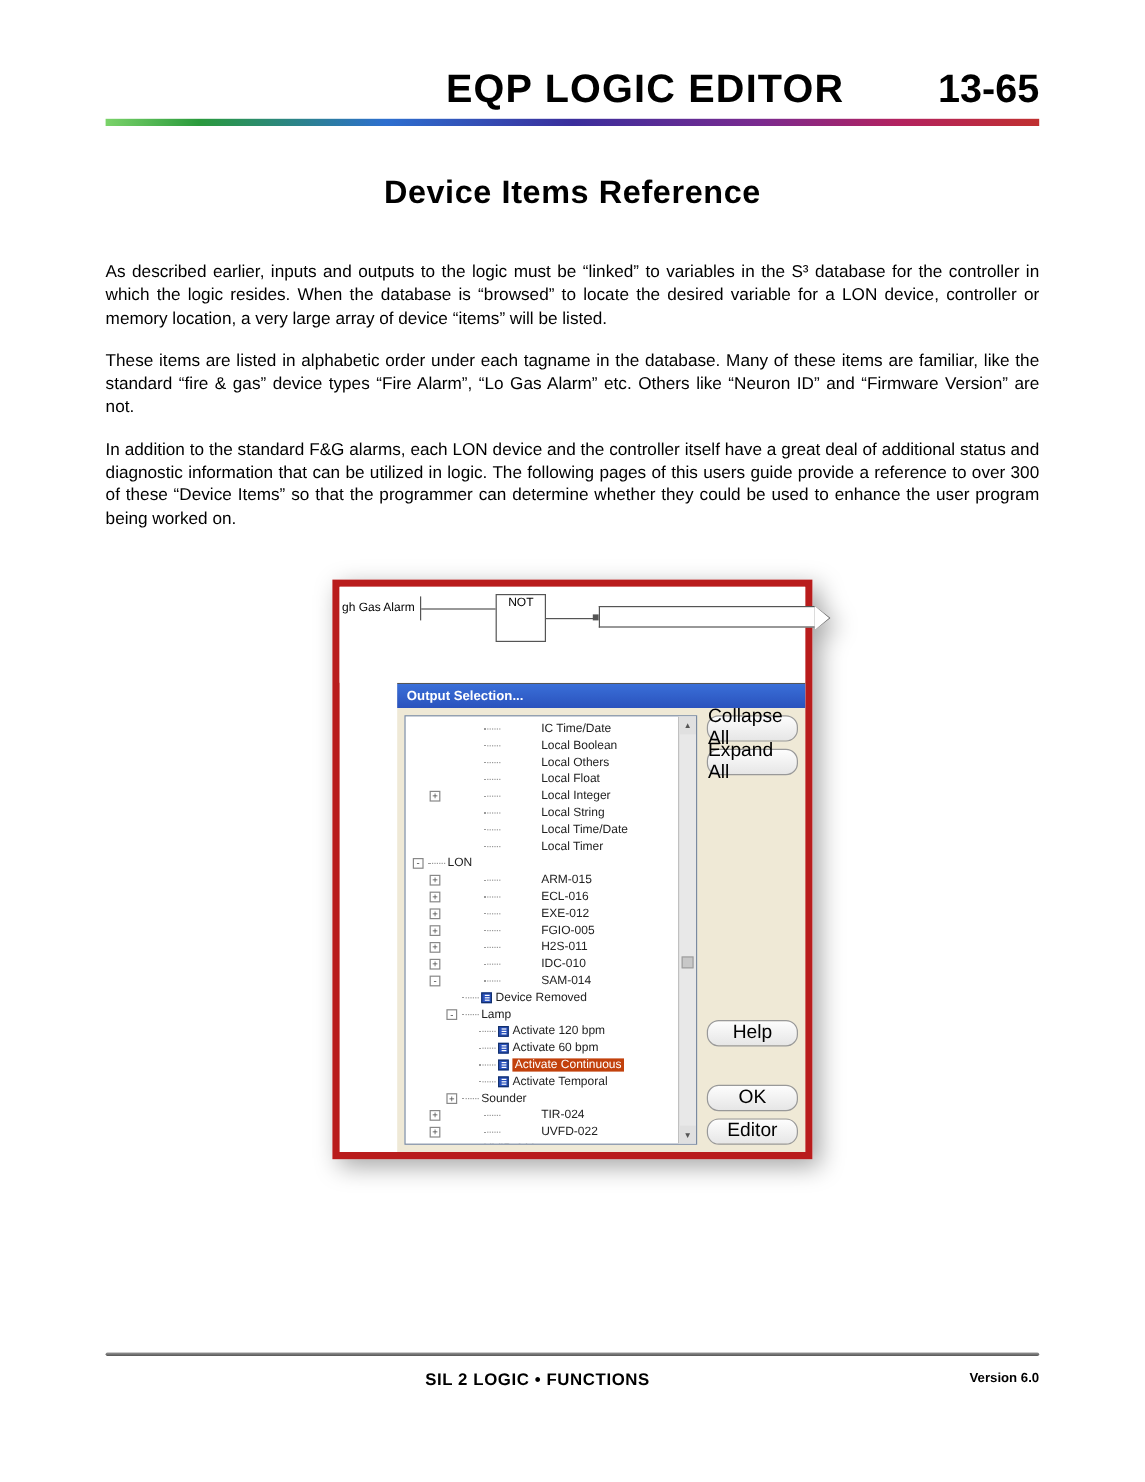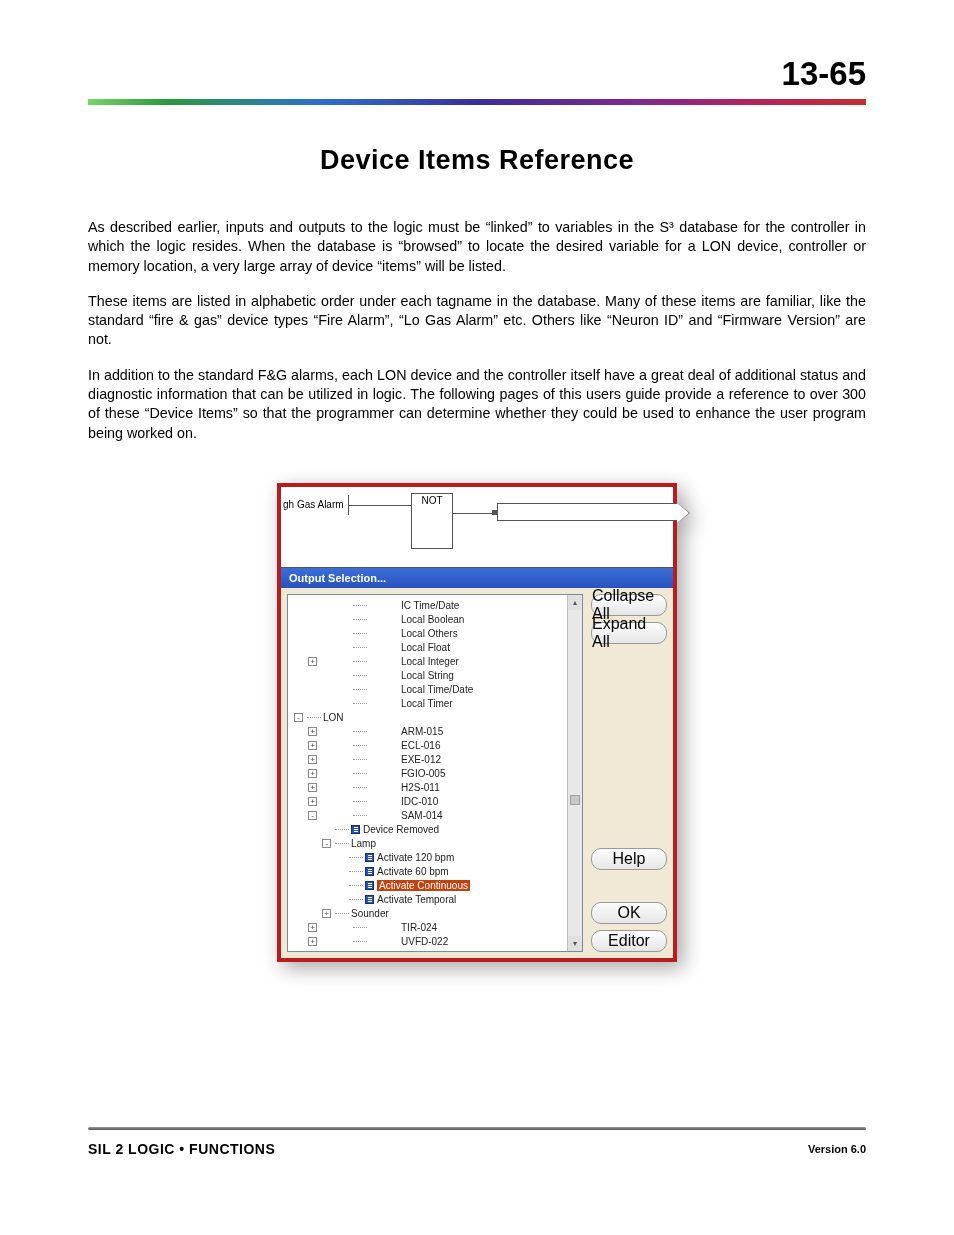--- a/index.html
+++ b/index.html
@@ -6,31 +6,31 @@
   html, body { width: 954px; height: 1235px; background: #fff; font-family: Arial, Helvetica, sans-serif; color: #000; }
   .page { position: relative; width: 954px; height: 1235px; padding: 55px 88px 0 88px; }
   .header-row { display: flex; align-items: baseline; justify-content: flex-end; gap: 78px; margin-bottom: 6px; }
   .header-title { font-family: Arial, Helvetica, sans-serif; font-weight: 900; font-size: 33px; letter-spacing: 1px; text-transform: uppercase; }
   .page-num { font-weight: 900; font-size: 33px; }
   .rainbow-rule { height: 6px; width: 100%; background: linear-gradient(to right,#7bd36a 0%,#2a9a3c 10%,#2d6fcf 30%,#3a2e9c 50%,#7a2a8f 70%,#b3225f 85%,#c03030 100%); margin-bottom: 40px; }
   .section-title { text-align: center; font-weight: 900; font-size: 27px; letter-spacing: .5px; margin-bottom: 42px; }
   .body-text p { font-size: 14.3px; line-height: 1.35; text-align: justify; margin-bottom: 16px; }
   .figure-wrap { display: flex; justify-content: center; margin-top: 40px; }
   .figure-shadow { filter: drop-shadow(6px 6px 10px rgba(0,0,0,.35)); }
-  .figure { width: 400px; border: 4px solid #b91c1c; background: #fff; }
+  .figure { width: 400px; border: 6px solid #b91c1c; background: #fff; }
   .logic-area { position: relative; height: 80px; background: #fff; }
   .gas-box { position: absolute; left: 0; top: 8px; width: 68px; height: 20px; font-size: 10px; display: flex; align-items: center; padding-left: 2px; border-right: 1px solid #555; }
-  .not-box { position: absolute; left: 130px; top: 6px; width: 42px; height: 56px; border: 1px solid #555; display: flex; align-items: flex-start; justify-content: center; font-size: 10px; padding-top: 1px; }
+  .not-box { position: absolute; left: 130px; top: 6px; width: 42px; height: 40px; border: 1px solid #555; display: flex; align-items: flex-start; justify-content: center; font-size: 10px; padding-top: 1px; }
   .wire1 { position: absolute; left: 68px; top: 18px; width: 62px; height: 1px; background: #555; }
   .wire2 { position: absolute; left: 172px; top: 26px; width: 40px; height: 1px; background: #555; }
   .node { position: absolute; left: 211px; top: 23px; width: 5px; height: 5px; background: #555; }
   .pointer { position: absolute; left: 216px; top: 16px; width: 180px; height: 18px; border: 1px solid #555; border-right: none; background: #fff; }
   .pointer::after { content: ""; position: absolute; right: -12px; top: -1px; width: 0; height: 0; border-top: 10px solid transparent; border-bottom: 10px solid transparent; border-left: 12px solid #fff; }
   .pointer::before { content: ""; position: absolute; right: -13px; top: -1px; width: 0; height: 0; border-top: 10px solid transparent; border-bottom: 10px solid transparent; border-left: 13px solid #555; }
-  .dialog { border-top: 1px solid #555; background: #efe9d6; }
+  .dialog { border-top: 1px solid #555; background: #efe9d6; margin-left: 48px; }
   .dlg-title { background: linear-gradient(to bottom,#3a6fd8,#2a52bd); color: #fff; font-size: 11px; font-weight: bold; padding: 4px 8px; }
   .dlg-body { display: flex; padding: 6px; gap: 8px; height: 370px; }
   .tree-pane { flex: 1; background: #fff; border: 1px solid #7a8aa0; position: relative; overflow: hidden; }
   .tree-scroll { position: absolute; right: 0; top: 0; bottom: 0; width: 15px; background: #e8e8e8; border-left: 1px solid #c0c0c0; }
   .tree-scroll .up, .tree-scroll .dn { position: absolute; left: 0; right: 0; height: 15px; background: #e0e0e0; font-size: 8px; display: flex; align-items: center; justify-content: center; color: #555; }
   .tree-scroll .up { top: 0; } .tree-scroll .dn { bottom: 0; }
   .tree-scroll .thumb { position: absolute; left: 2px; right: 2px; top: 200px; height: 10px; background: #c8c8c8; border: 1px solid #a0a0a0; }
   .tree { padding: 4px 2px 4px 6px; font-size: 10px; color: #222; }
   .tree .row { display: flex; align-items: center; height: 14px; white-space: nowrap; }
   .tree .exp { width: 9px; height: 9px; border: 1px solid #888; color: #444; font-size: 8px; line-height: 7px; text-align: center; margin-right: 4px; background: #fff; flex: none; }
@@ -38,29 +38,30 @@
   .tree .dash { width: 14px; height: 1px; border-top: 1px dotted #999; margin-right: 2px; flex: none; }
   .tree .ico-b { width: 9px; height: 9px; background: #2a52bd; border: 1px solid #13306b; margin-right: 3px; flex: none; position: relative; }
   .tree .ico-b::after { content: ""; position: absolute; left: 2px; top: 1px; width: 4px; height: 1px; background: #fff; box-shadow: 0 2px 0 #fff, 0 4px 0 #fff; }
   .tree .sel { background: #c2410c; color: #fff; padding: 0 2px; }
   .ind0 { padding-left: 0; } .ind1 { padding-left: 14px; gap: 32px; } .ind2 { padding-left: 28px; } .ind3 { padding-left: 42px; }
   .btn-col { width: 76px; display: flex; flex-direction: column; gap: 6px; }
   .btn-col .spacer { flex: 1; }
   .btn { border: 1px solid #999; background: linear-gradient(#fdfdfd,#e6e6e6); font-size: 16px; height: 22px; display: flex; align-items: center; justify-content: center; border-radius: 10px; cursor: pointer; }
   .footer-rule { position: absolute; left: 88px; right: 88px; bottom: 105px; height: 3px; background: linear-gradient(to bottom,#999,#555); border-radius: 2px; }
   .footer { position: absolute; left: 88px; right: 88px; bottom: 78px; display: flex; align-items: center; }
-  .foot-center { flex: 1; text-align: left; font-weight: 900; font-size: 14px; letter-spacing: .5px; }
+  .foot-center { flex: 1; text-align: center; font-weight: 900; font-size: 14px; letter-spacing: .5px; }
   .foot-right { font-weight: 900; font-size: 11px; }
 </style>
 </head>
 <body>
 
 <div class="page">
 
   <div class="header-row">
+    <div class="header-title">EQP Logic Editor</div>
     <div class="page-num">13-65</div>
   </div>
   <div class="rainbow-rule"></div>
 
   <div class="section-title">Device Items Reference</div>
 
   <div class="body-text">
     <p>As described earlier, inputs and outputs to the logic must be “linked” to variables in the S³ database for the controller in which the logic resides.  When the database is “browsed” to locate the desired variable for a LON device, controller or memory location, a very large array of device “items” will be listed.</p>
     <p>These items are listed in alphabetic order under each tagname in the database.  Many of these items are familiar, like the standard “fire &amp; gas” device types “Fire Alarm”, “Lo Gas Alarm” etc.  Others like “Neuron ID” and “Firmware Version” are not.</p>
     <p>In addition to the standard F&amp;G alarms, each LON device and the controller itself have a great deal of additional status and diagnostic information that can be utilized in logic.  The following pages of this users guide provide a reference to over 300 of these “Device Items” so that the programmer can determine whether they could be used to enhance the user program being worked on.</p>

